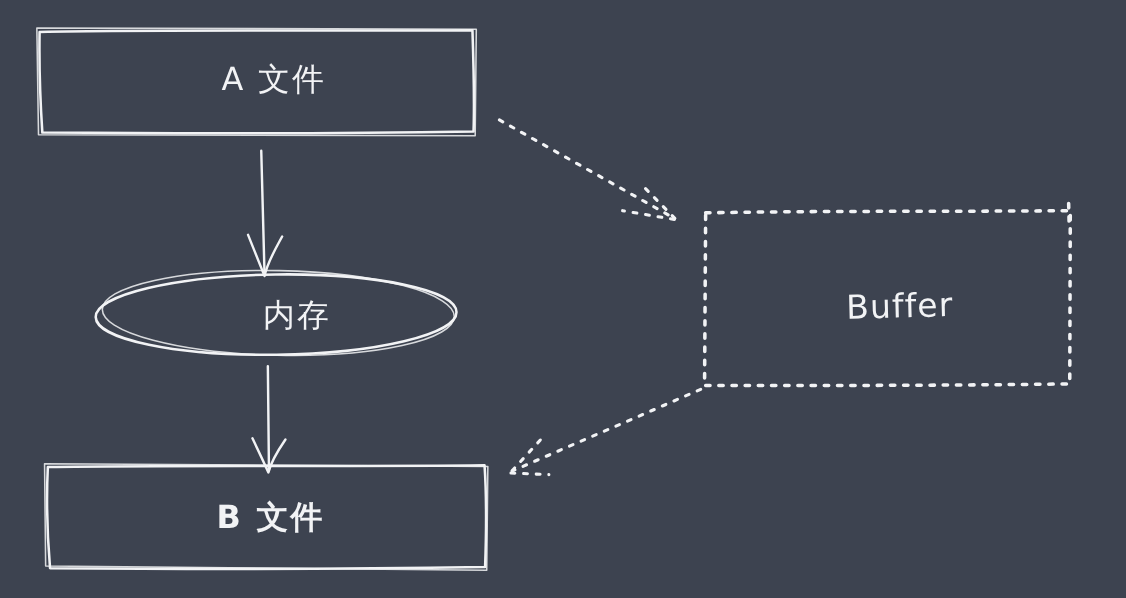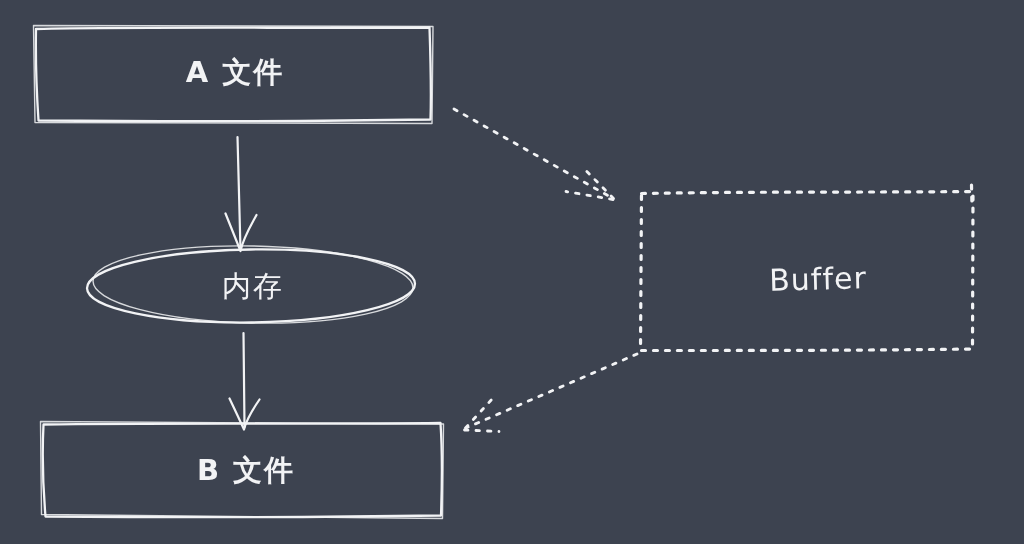--- a/index.html
+++ b/index.html
@@ -96,21 +96,21 @@
       <path class="dotted-edge" d="M613 199.5 L566 191.5"></path>
     </g>
 
     <g>
       <path class="dotted-edge" d="M637 354 L466 428"></path>
       <path class="dotted-edge" d="M465.5 428 L493.5 397.5"></path>
       <path class="dotted-edge" d="M464.5 430 L499 431.5"></path>
     </g>
   </svg>
 
-  <div class="label label-cjk" style="left:235px; top:73px;font-weight:bold;">A 文件</div>
+  <div class="label label-cjk" style="left:249px; top:73px;">A 文件</div>
 
-  <div class="label label-cjk" style="left:253px; top:287px;">内存</div>
+  <div class="label label-cjk" style="left:270px; top:287px;">内存</div>
 
   <div class="label label-cjk" style="left:246px; top:471px;font-weight:bold;">B 文件</div>
 
   <div class="label label-hand" style="left:818px; top:279px;">Buffer</div>
 
 </div>
 
 </body></html>

